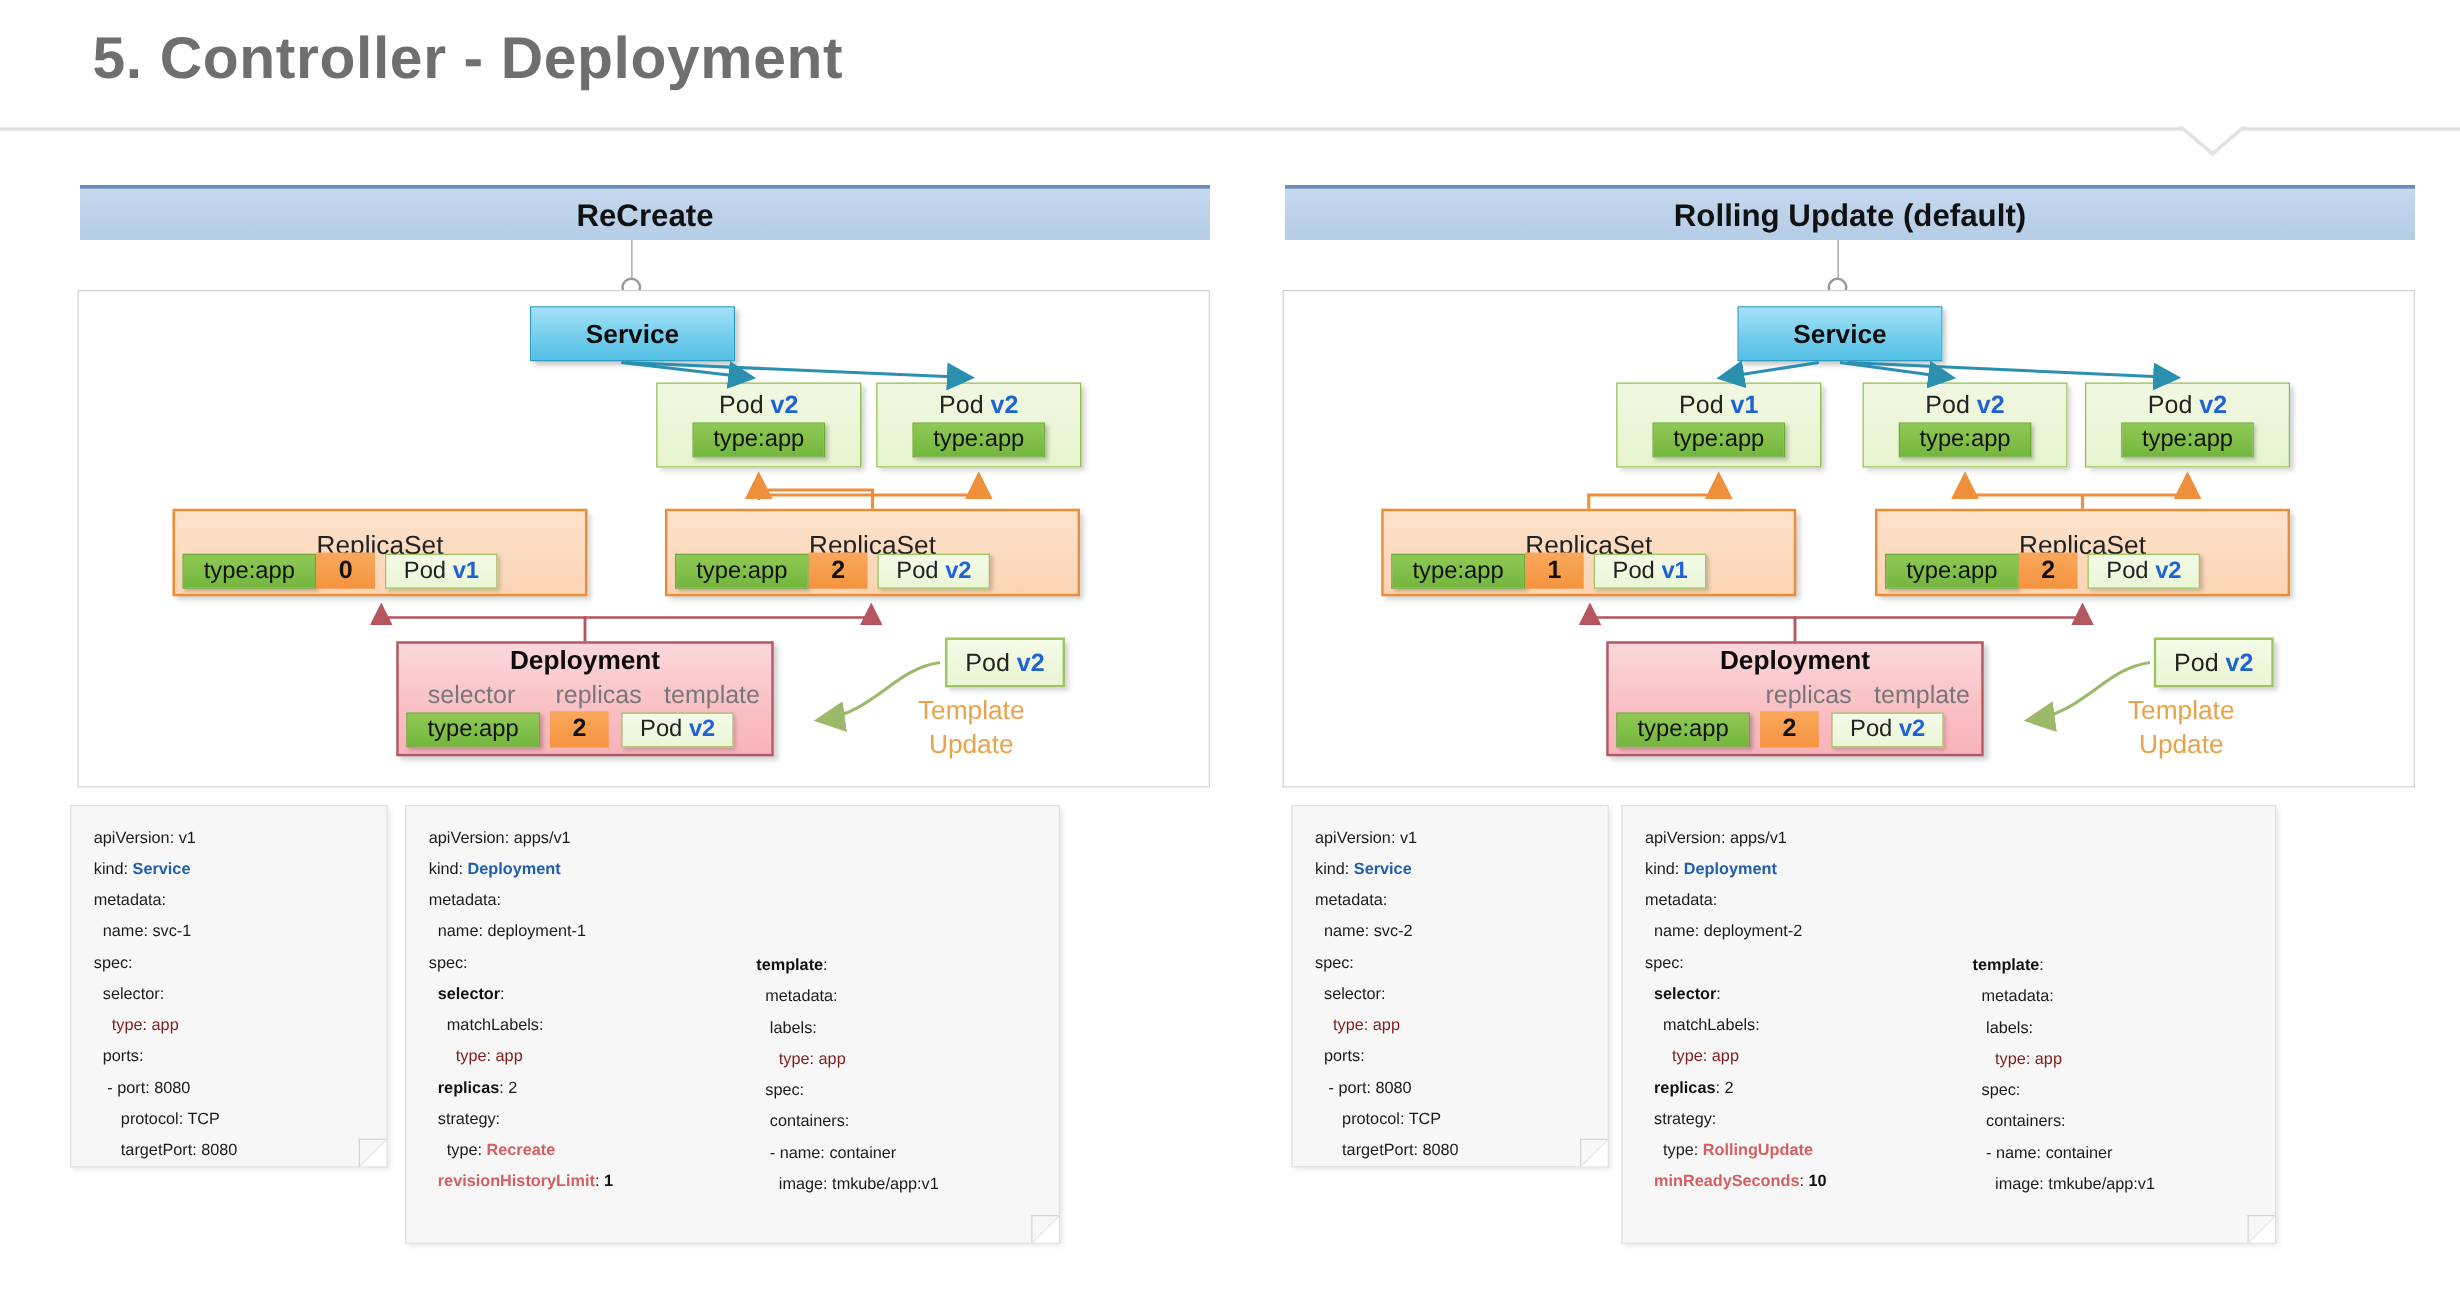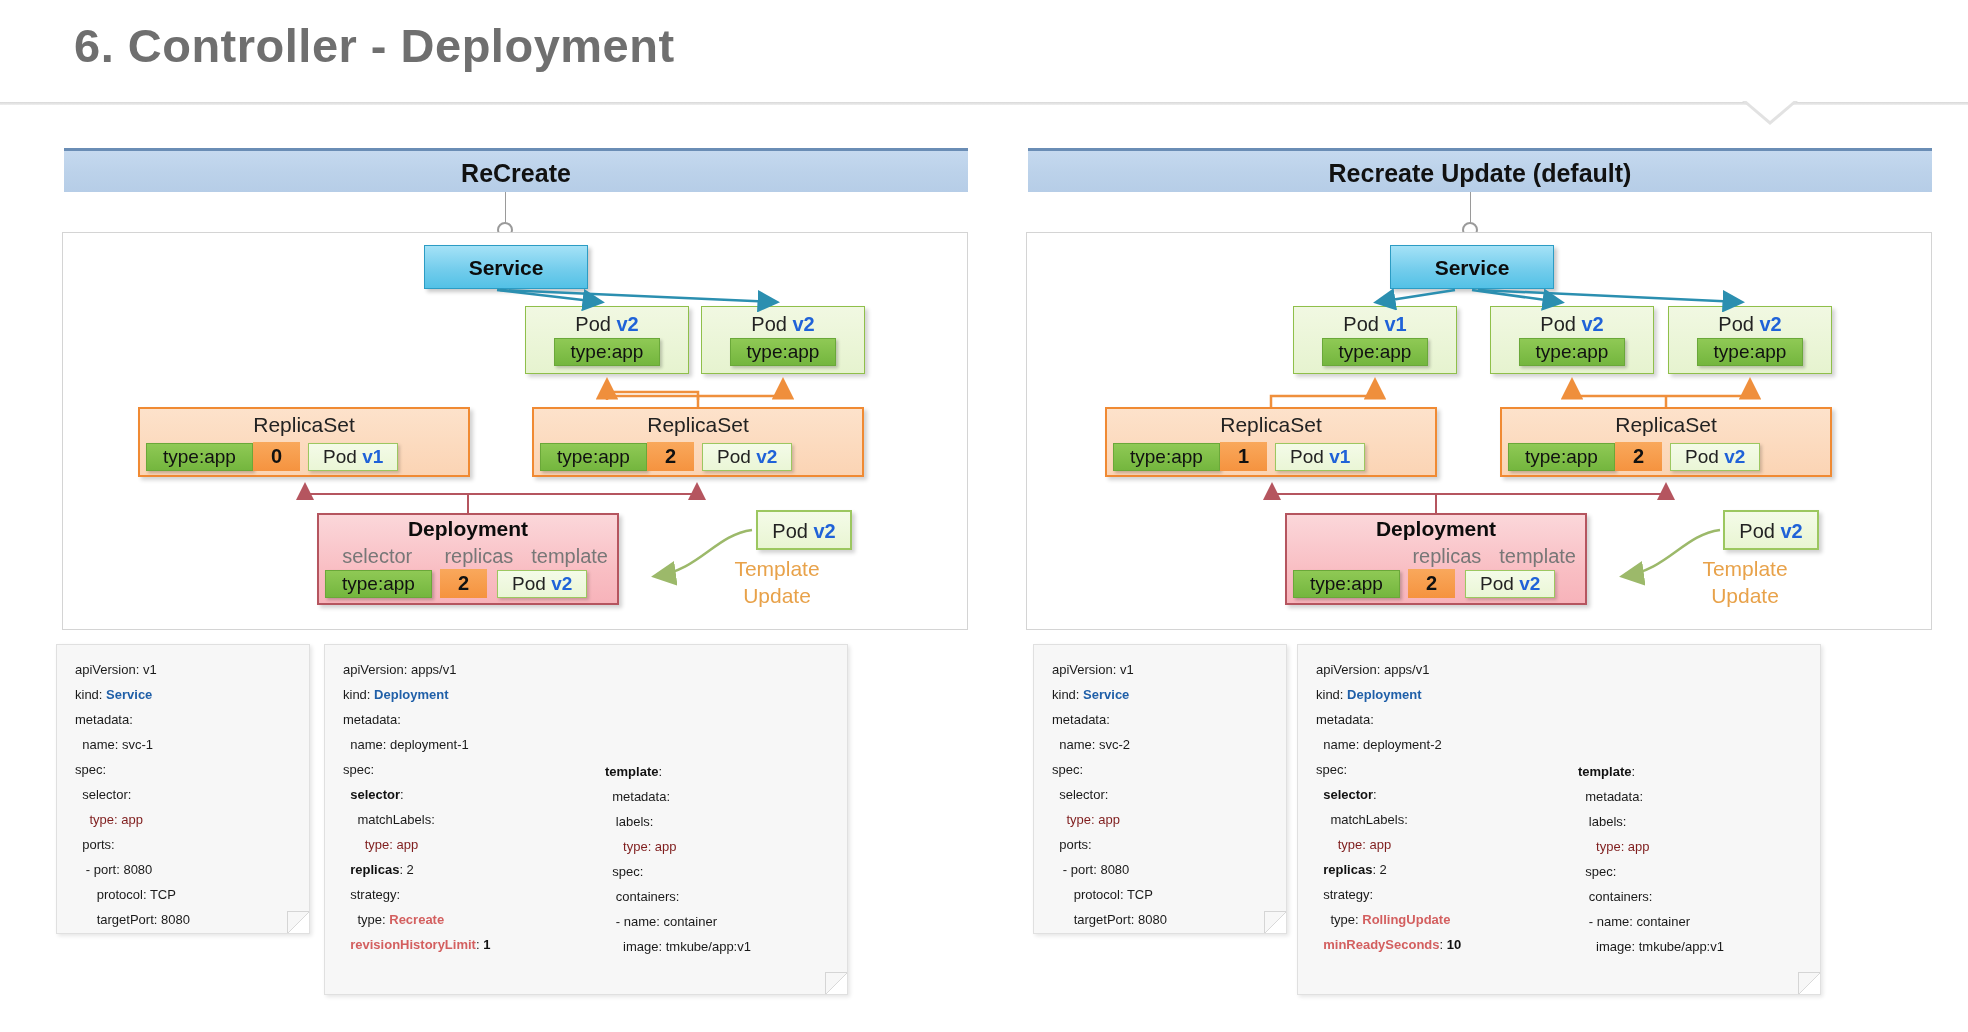--- a/index.html
+++ b/index.html
@@ -94,21 +94,21 @@
     padding: 2px 16px;
   }
 
   .rs-box {
     position: absolute; width: 332px; height: 70px;
     background: linear-gradient(to bottom, #fde2cb 0%, #fbd4b4 100%);
     border: 2px solid #f08a33;
     box-shadow: 3px 3px 4px rgba(0,0,0,0.18);
     text-align: center;
   }
-  .rs-box .rs-title { font-size: 21px; color: #222; padding-top: 4px; line-height: 24px; }
+  .rs-box .rs-title { font-size: 21px; color: #222; padding-top: 16px; line-height: 24px; }
   .rs-row {
     position: absolute; left: 6px; right: 6px; bottom: 4px;
     display: flex; align-items: center; justify-content: flex-start; gap: 0;
   }
   .badge-count {
     background: linear-gradient(to bottom, #f9a85c 0%, #f5933f 100%);
     font-size: 20px; font-weight: bold; color: #111;
     padding: 3px 18px; border: none;
   }
   .badge-pod {
@@ -173,21 +173,21 @@
     border-left: 1px solid #d5d5d5;
     border-top: 1px solid #d5d5d5;
   }
 
   svg.wires { position: absolute; left: 0; top: 0; width: 1968px; height: 1032px; pointer-events: none; }
 </style>
 </head>
 <body>
 
 <div class="page-header">
-  <div class="page-title">6. Controller - Deployment</div>
+  <div class="page-title">5. Controller - Deployment</div>
 </div>
 <div class="header-rule"></div>
 <div class="header-notch"></div>
 <div class="header-notch-inner"></div>
 
 <div class="panel">
 
   <div class="panel-title" style="left:64px; top:148px; width:904px;">ReCreate</div>
 
   <div class="panel-stem" style="left:505px; top:192px; height:36px;"></div>
@@ -263,21 +263,21 @@
 
   <div class="yaml-card" style="left:324px; top:644px; width:524px; height:351px;">
     <div class="yaml-col" id="yaml-l-dep" style="left:18px; top:12px;"><div class="yaml-line"><span>apiVersion: apps/v1</span></div><div class="yaml-line"><span>kind: </span><span class="k-blue">Deployment</span></div><div class="yaml-line"><span>metadata:</span></div><div class="yaml-line"><span>  name: deployment-1</span></div><div class="yaml-line"><span>spec:</span></div><div class="yaml-line"><span class="k-bold">  selector</span><span>:</span></div><div class="yaml-line"><span>    matchLabels:</span></div><div class="yaml-line"><span class="k-green">      type: app</span></div><div class="yaml-line"><span class="k-bold">  replicas</span><span>: 2</span></div><div class="yaml-line"><span>  strategy:</span></div><div class="yaml-line"><span>    type: </span><span class="k-red">Recreate</span></div><div class="yaml-line"><span class="k-red">  revisionHistoryLimit</span><span>: </span><span class="k-bold">1</span></div></div>
     <div class="yaml-col" id="yaml-l-dep2" style="left:280px; top:114px;"><div class="yaml-line"><span class="k-bold">template</span><span>:</span></div><div class="yaml-line"><span>  metadata:</span></div><div class="yaml-line"><span>   labels:</span></div><div class="yaml-line"><span class="k-green">     type: app</span></div><div class="yaml-line"><span>  spec:</span></div><div class="yaml-line"><span>   containers:</span></div><div class="yaml-line"><span>   - name: container</span></div><div class="yaml-line"><span>     image: tmkube/app:v1</span></div></div>
     <div class="corner-fold" style="right:0; bottom:0;"></div>
   </div>
 </div>
 
 <div class="panel">
 
-  <div class="panel-title" style="left:1028px; top:148px; width:904px;">Recreate Update (default)</div>
+  <div class="panel-title" style="left:1028px; top:148px; width:904px;">Rolling Update (default)</div>
 
   <div class="panel-stem" style="left:1470px; top:192px; height:36px;"></div>
   <div class="panel-circle" style="left:1462px; top:222px;"></div>
 
   <div class="diagram-box" style="left:1026px; top:232px; width:906px; height:398px;"></div>
 
   <div class="svc-box" style="left:1390px; top:245px;">Service</div>
 
   <div class="pod-box" style="left:1293px; top:306px;">
     <div class="pod-title">

